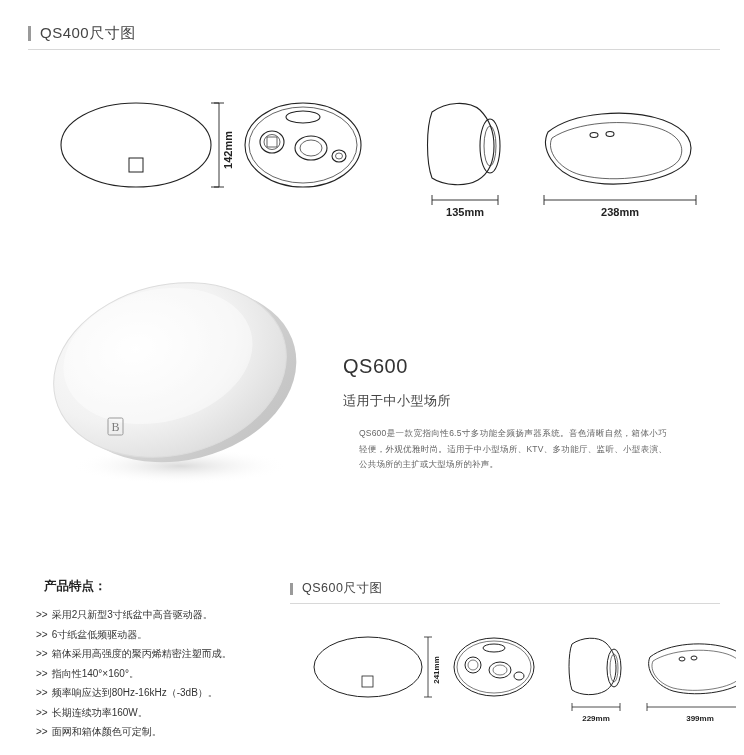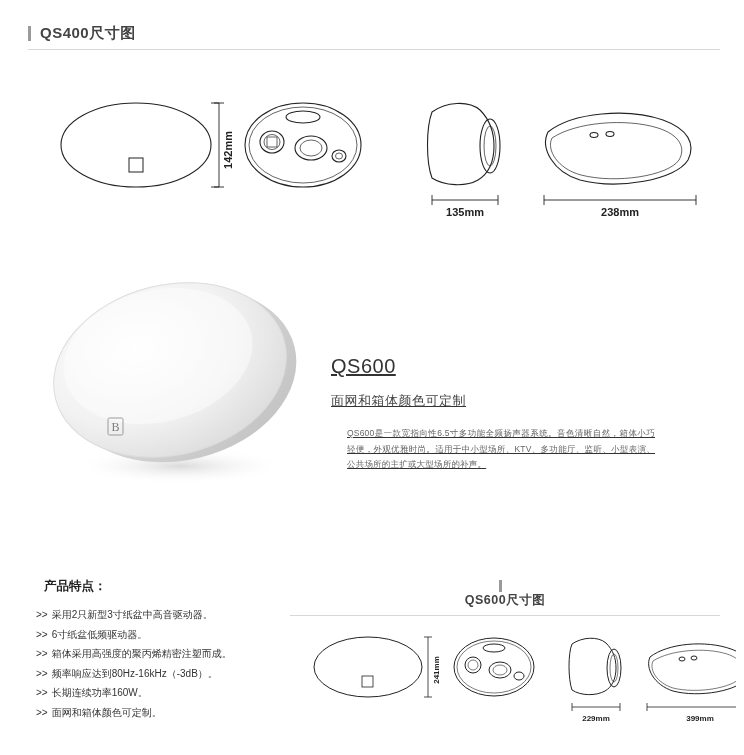--- a/index.html
+++ b/index.html
@@ -32,57 +32,54 @@
   .section-header .bar {
     width: 3px;
     height: 15px;
     background: #9a9a9a;
     margin-right: 9px;
   }
   .section-header .title {
     font-size: 15px;
     color: #444;
     letter-spacing: 0.5px;
-    font-weight: bold;
   }
 
   #qs400-header {
     left: 28px;
     top: 24px;
     width: 692px;
   }
   #qs600-header {
     left: 290px;
     top: 580px;
     width: 430px;
-    flex-direction: column;
   }
   #qs600-header .title { font-size: 12.5px; }
 
   
   .drawing {
     position: absolute;
   }
 
   
   #product-photo {
     position: absolute;
     left: 40px;
     top: 270px;
     width: 270px;
     height: 230px;
   }
 
   
   #product-info {
     position: absolute;
-    left: 331px;
+    left: 343px;
     top: 355px;
     width: 340px;
-    text-decoration: underline;
   }
   #product-info .model {
     font-size: 20px;
     color: #333;
     margin: 0 0 14px 0;
     font-weight: normal;
     letter-spacing: 0.5px;
   }
   #product-info .subtitle {
     font-size: 13px;
@@ -224,30 +221,31 @@
 
       <g transform="translate(68,148)">
         <rect x="0" y="0" width="15" height="17" rx="1.5" fill="none" stroke="#9a9a9a" stroke-width="1"></rect>
         <text class="logo-badge" x="7.5" y="13" font-size="12" fill="#7d7d7d" text-anchor="middle">B</text>
       </g>
     </svg>
   </div>
 
   <div id="product-info">
     <h2 class="model">QS600</h2>
-    <div class="subtitle">面网和箱体颜色可定制</div>
+    <div class="subtitle">适用于中小型场所</div>
     <p class="desc">QS600是一款宽指向性6.5寸多功能全频扬声器系统。音色清晰自然，箱体小巧轻便，外观优雅时尚。适用于中小型场所、KTV、多功能厅、监听、小型表演、公共场所的主扩或大型场所的补声。</p>
   </div>
 
   <div id="features">
     <div class="feat-title">产品特点：</div>
     <ul>
       <li><span class="arrows">&gt;&gt;</span><span>采用2只新型3寸纸盆中高音驱动器。</span></li>
       <li><span class="arrows">&gt;&gt;</span><span>6寸纸盆低频驱动器。</span></li>
       <li><span class="arrows">&gt;&gt;</span><span>箱体采用高强度的聚丙烯精密注塑而成。</span></li>
+      <li><span class="arrows">&gt;&gt;</span><span>指向性140°×160°。</span></li>
       <li><span class="arrows">&gt;&gt;</span><span>频率响应达到80Hz-16kHz（-3dB）。</span></li>
       <li><span class="arrows">&gt;&gt;</span><span>长期连续功率160W。</span></li>
       <li><span class="arrows">&gt;&gt;</span><span>面网和箱体颜色可定制。</span></li>
     </ul>
   </div>
 
   <div class="section-header" id="qs600-header">
     <span class="bar" style="height:12px;"></span>
     <span class="title">QS600尺寸图</span>
   </div>

